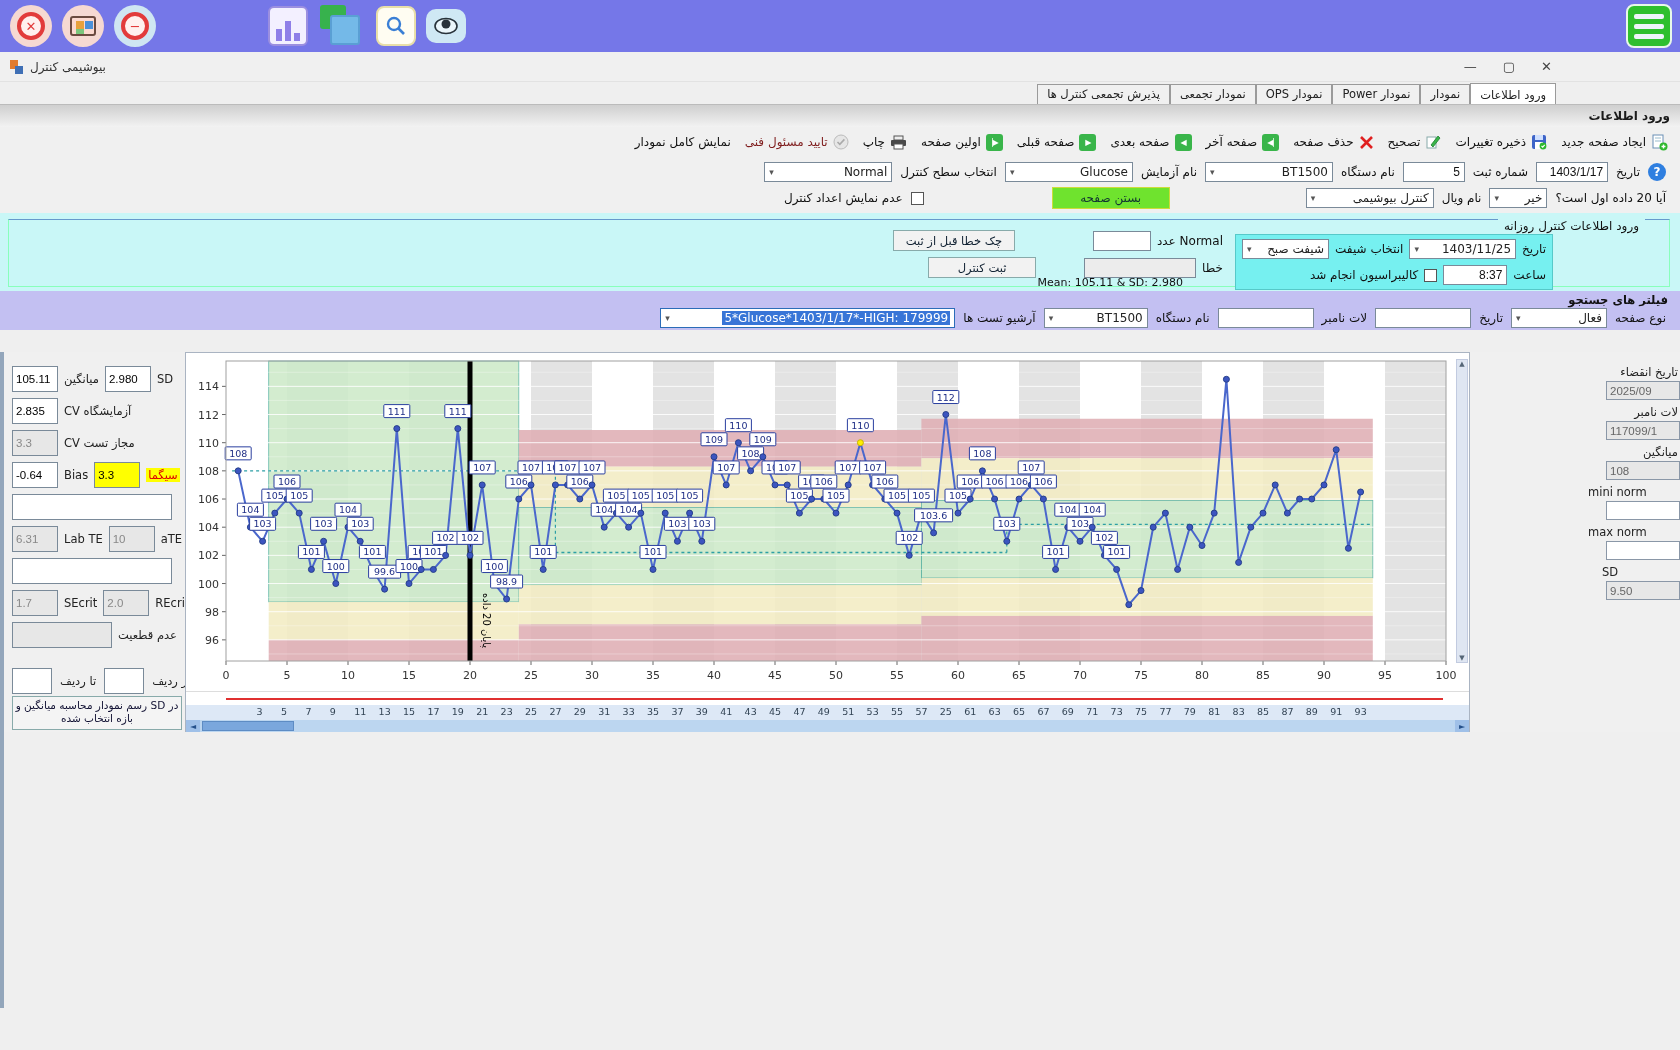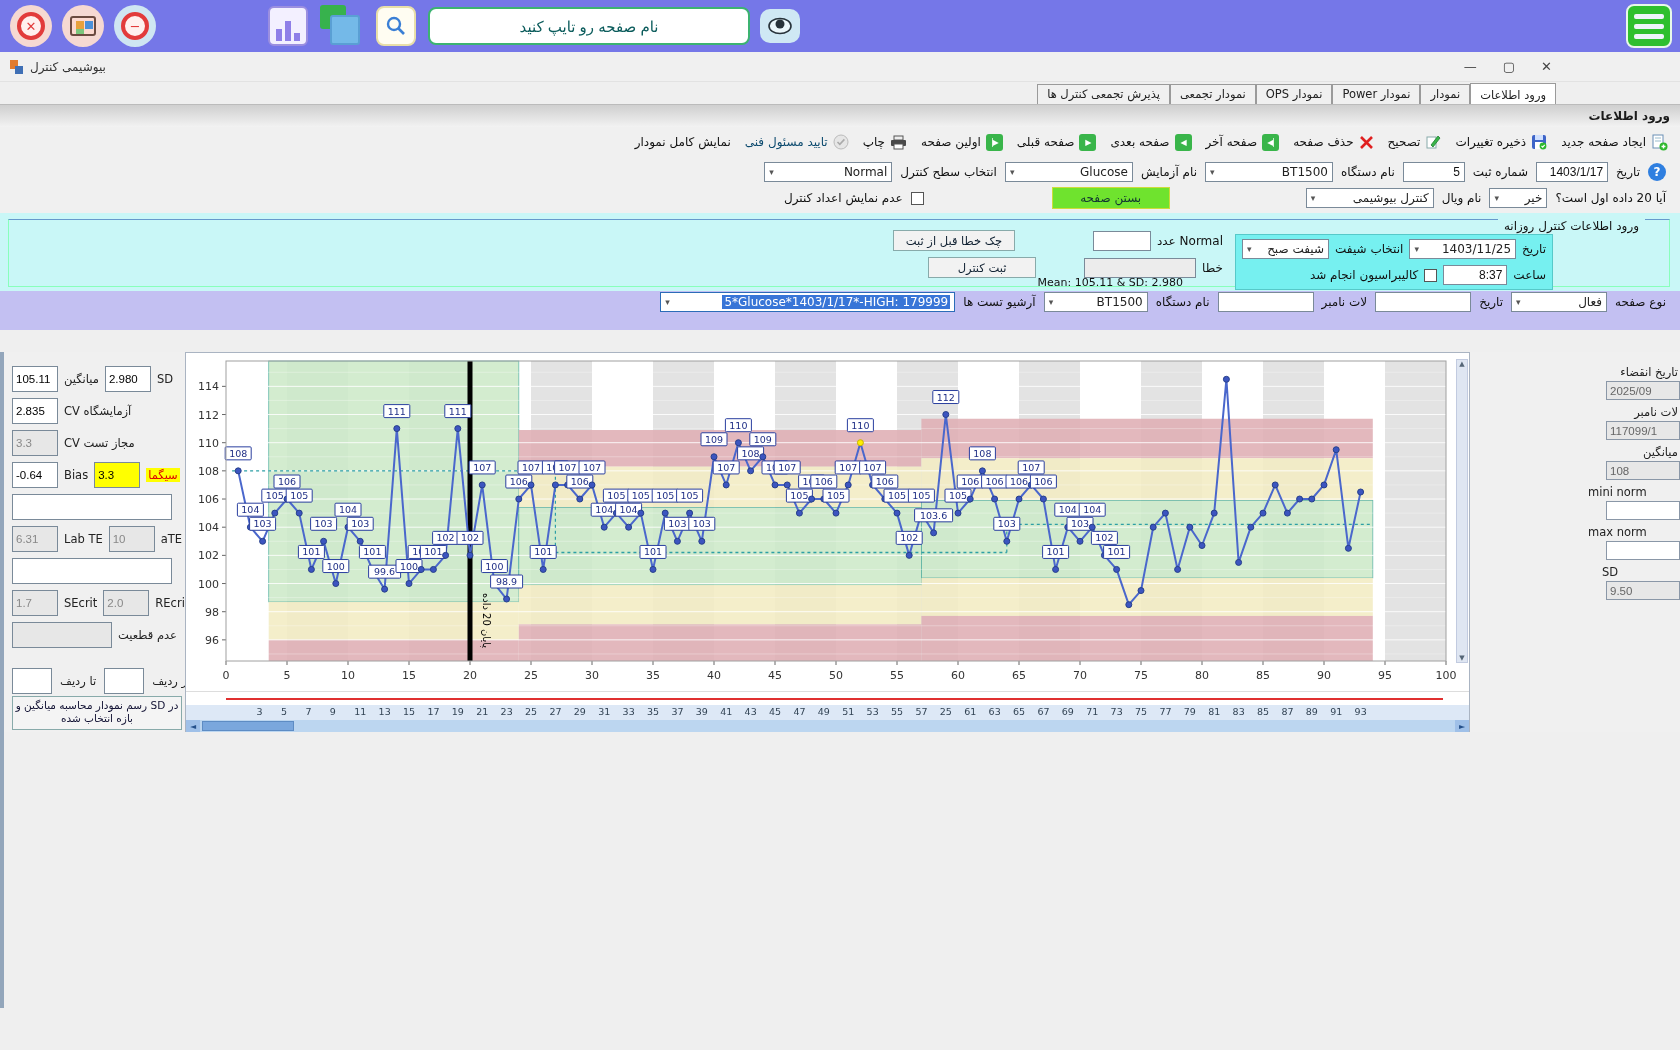--- a/index.html
+++ b/index.html
@@ -38,21 +38,21 @@
 
   .tabsrow { position:absolute; left:0; top:82px; width:1680px; height:22px; direction:rtl; display:flex; align-items:flex-end; padding-right:124px; }
   .tab { border:1px solid #9a9a9a; border-bottom:none; background:#f0f0f0; padding:2px 9px 3px; font-size:11.5px; color:#222; cursor:pointer; }
   .tab.active { background:#ffffff; position:relative; top:1px; padding-top:4px; }
 
   .band { position:absolute; left:0; width:1680px; height:23px; background:linear-gradient(#cfcfcf,#f2f2f2); border-top:1px solid #bbb; display:flex; align-items:center; justify-content:flex-end; padding-right:10px; font-weight:bold; font-size:12px; color:#1a1a1a; }
 
   
   .toolbar { position:absolute; left:0; top:127px; width:1680px; height:30px; background:#f0f0f0; direction:rtl; display:flex; align-items:center; gap:14px; padding-right:12px; }
   .tbtn { display:flex; align-items:center; gap:5px; cursor:pointer; font-size:12px; color:#111; }
-  .tbtn.disabled { color:#0c4a6e; cursor:default;justify-content:space-between; }
+  .tbtn.disabled { color:#7f1d1d; cursor:default;justify-content:space-between; }
   .navsq { width:17px; height:17px; background:#39b54a; border-radius:3px; color:#fff; font-size:8px; display:flex; align-items:center; justify-content:center; letter-spacing:-1px; }
 
   
   .formarea { position:absolute; left:0; top:157px; width:1680px; height:56px; background:#f0f0f0; direction:rtl; }
   .frow { display:flex; align-items:center; gap:8px; padding:4px 14px 0; height:26px; }
   .lbl { font-size:12px; color:#111; white-space:nowrap; }
   .inp { height:20px; border:1px solid #7a8a99; background:#fff; font-size:12px; padding:0 4px; color:#111; direction:ltr; text-align:right; }
   .inp.gray { background:#ececec; color:#777; }
   .combo { height:20px; border:1px solid #7a8a99; background:#fff; display:flex; align-items:center; justify-content:space-between; padding:0 4px; font-size:12px; cursor:pointer; }
   .combo .chev { color:#555; font-size:9px; }
@@ -144,21 +144,20 @@
     <div class="colicon">
         <span class="g"></span>
         <span class="b"></span>
       </div>
     <div class="cardicon searchcard" style="align-items:center;">
       <svg width="22" height="22" viewBox="0 0 22 22">
           <circle cx="9" cy="9" r="6" fill="none" stroke="#3a7fd5" stroke-width="2.4"></circle>
           <line x1="13.5" y1="13.5" x2="19" y2="19" stroke="#3a7fd5" stroke-width="2.6"></line>
         </svg>
     </div>
-    <input class="nameinput" placeholder="نام صفحه رو تایپ کنید" style="">
     <div class="eyeicon">
       <svg width="26" height="18" viewBox="0 0 26 18">
           <ellipse cx="13" cy="9" rx="11" ry="7.5" fill="#eaf6fb" stroke="#27323a" stroke-width="1.6"></ellipse>
           <circle cx="13" cy="7" r="4.5" fill="#27323a"></circle>
         </svg>
     </div>
     <div class="menu">
         <i></i>
         <i></i>
         <i></i>
@@ -335,20 +334,21 @@
           <input class="inp gray" style="width: 112px;" readonly="">
           <div style="width:36px"></div>
           <div class="graybtn" style="width:108px">ثبت کنترل</div>
         </div>
       </div>
       <div class="meantxt">Mean: 105.11 &amp; SD: 2.980</div>
     </div>
   </div>
 
   <div class="filters">
+    <div class="hd">فیلتر های جستجو</div>
     <div class="row">
       <span class="lbl">نوع صفحه</span>
       <div class="combo" style="width:96px">
           <span>فعال</span>
           <span class="chev">▾</span>
         </div>
       <span class="lbl">تاریخ</span>
       <input class="inp" style="width: 96px;">
       <span class="lbl">لات نامبر</span>
       <input class="inp" style="width: 96px;">

